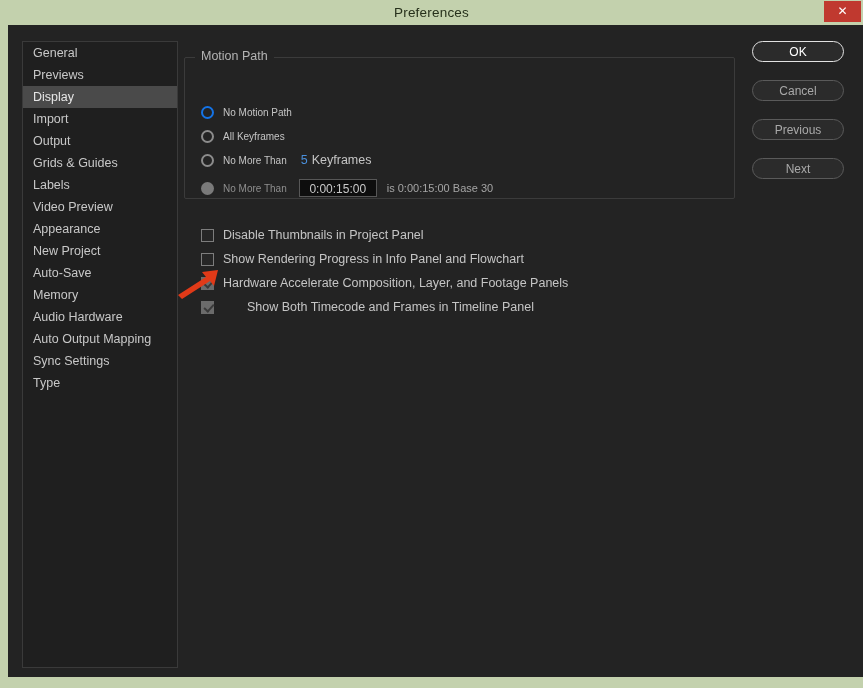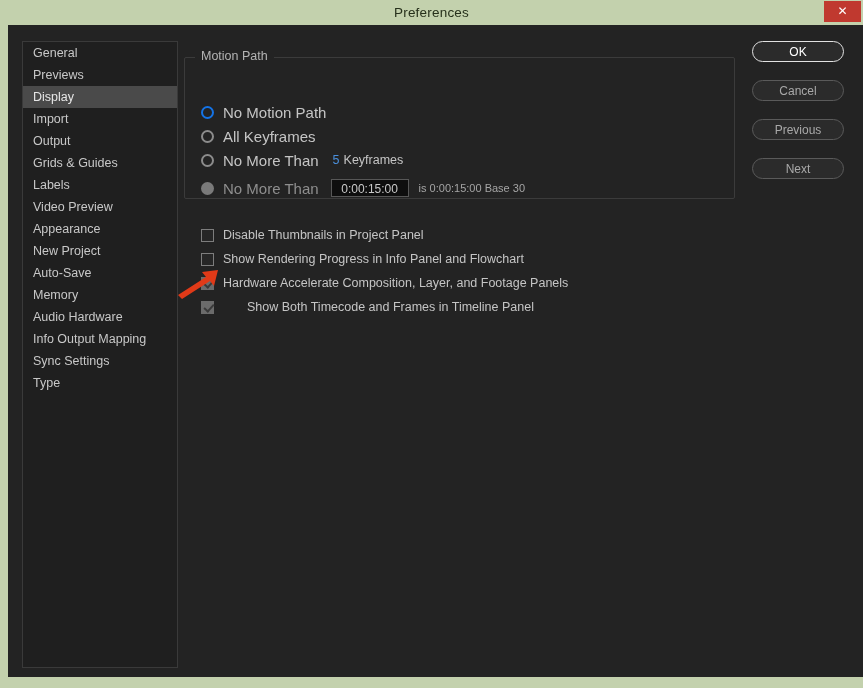--- a/index.html
+++ b/index.html
@@ -139,21 +139,21 @@
   .radio.checked {
     border-color: #1473e6;
   }
   .radio.disabled {
     border: none;
     background: #7a7a7a;
     cursor: default;
   }
   .radio-label {
     margin-left: 9px;
-    font-size: 15px;
+    font-size: 10px;
     color: #c5c5c5;
     white-space: nowrap;
   }
   .radio-label.dim {
     color: #8e8e8e;
   }
   .hot-num {
     color: #4a8fdb;
     margin-left: 14px;
     font-size: 12.5px;
@@ -280,21 +280,21 @@
         <div class="side-item">Import</div>
         <div class="side-item">Output</div>
         <div class="side-item">Grids &amp; Guides</div>
         <div class="side-item">Labels</div>
         <div class="side-item">Video Preview</div>
         <div class="side-item">Appearance</div>
         <div class="side-item">New Project</div>
         <div class="side-item">Auto-Save</div>
         <div class="side-item">Memory</div>
         <div class="side-item">Audio Hardware</div>
-        <div class="side-item">Info Output Mapping</div>
+        <div class="side-item">Auto Output Mapping</div>
         <div class="side-item">Sync Settings</div>
         <div class="side-item">Type</div>
       </div>
 
     <div id="panel">
 
       <div id="motion-group">
         <div id="motion-legend">Motion Path</div>
       </div>
 

